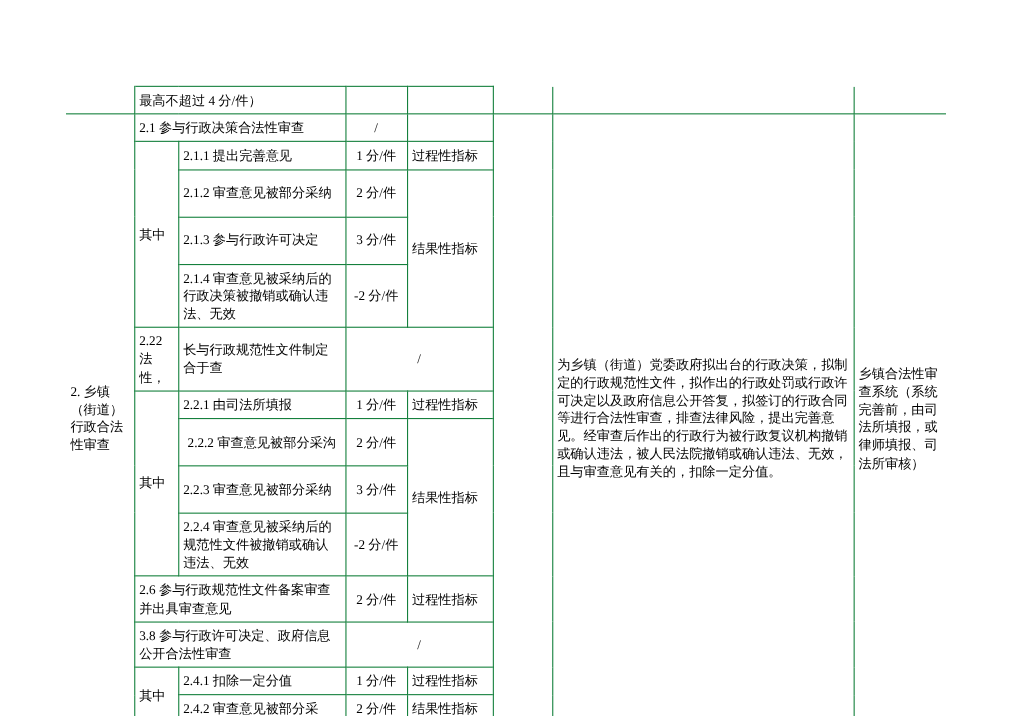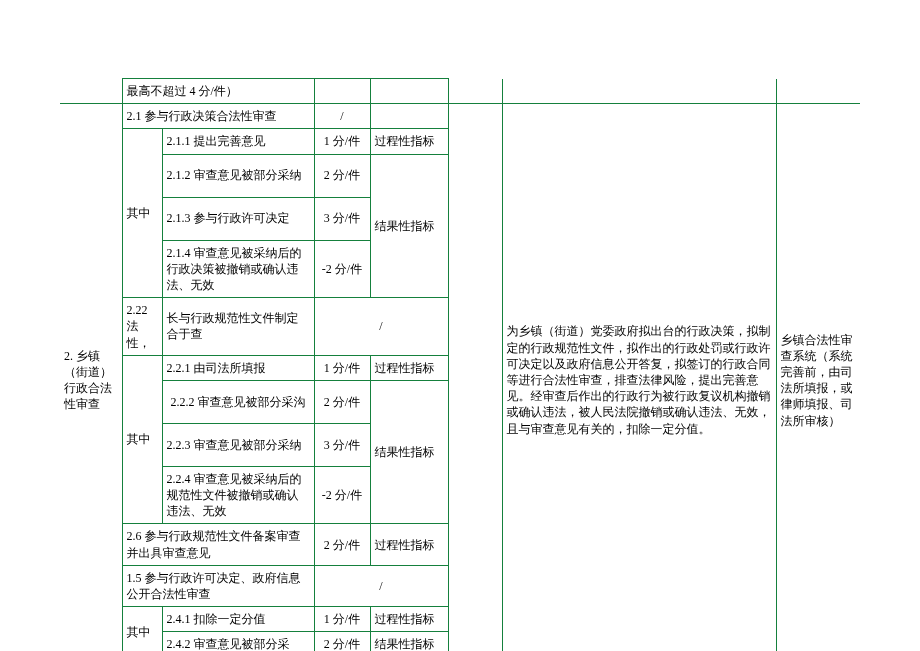--- a/index.html
+++ b/index.html
@@ -126,21 +126,21 @@
   <td class="center">-2 分/件</td>
 </tr>
 
 <tr>
   <td colspan="2" class="left">2.6 参与行政规范性文件备案审查并出具审查意见</td>
   <td class="center">2 分/件</td>
   <td class="left">过程性指标</td>
 </tr>
 
 <tr>
-  <td colspan="2" class="left">1.5 参与行政许可决定、政府信息公开合法性审查</td>
+  <td colspan="2" class="left">3.8 参与行政许可决定、政府信息公开合法性审查</td>
   <td colspan="2" class="center">/</td>
 </tr>
 
 <tr>
   <td rowspan="2" class="left vcenter" style="border-bottom:none;">其中</td>
   <td class="left">2.4.1 扣除一定分值</td>
   <td class="center">1 分/件</td>
   <td class="left">过程性指标</td>
 </tr>
 

